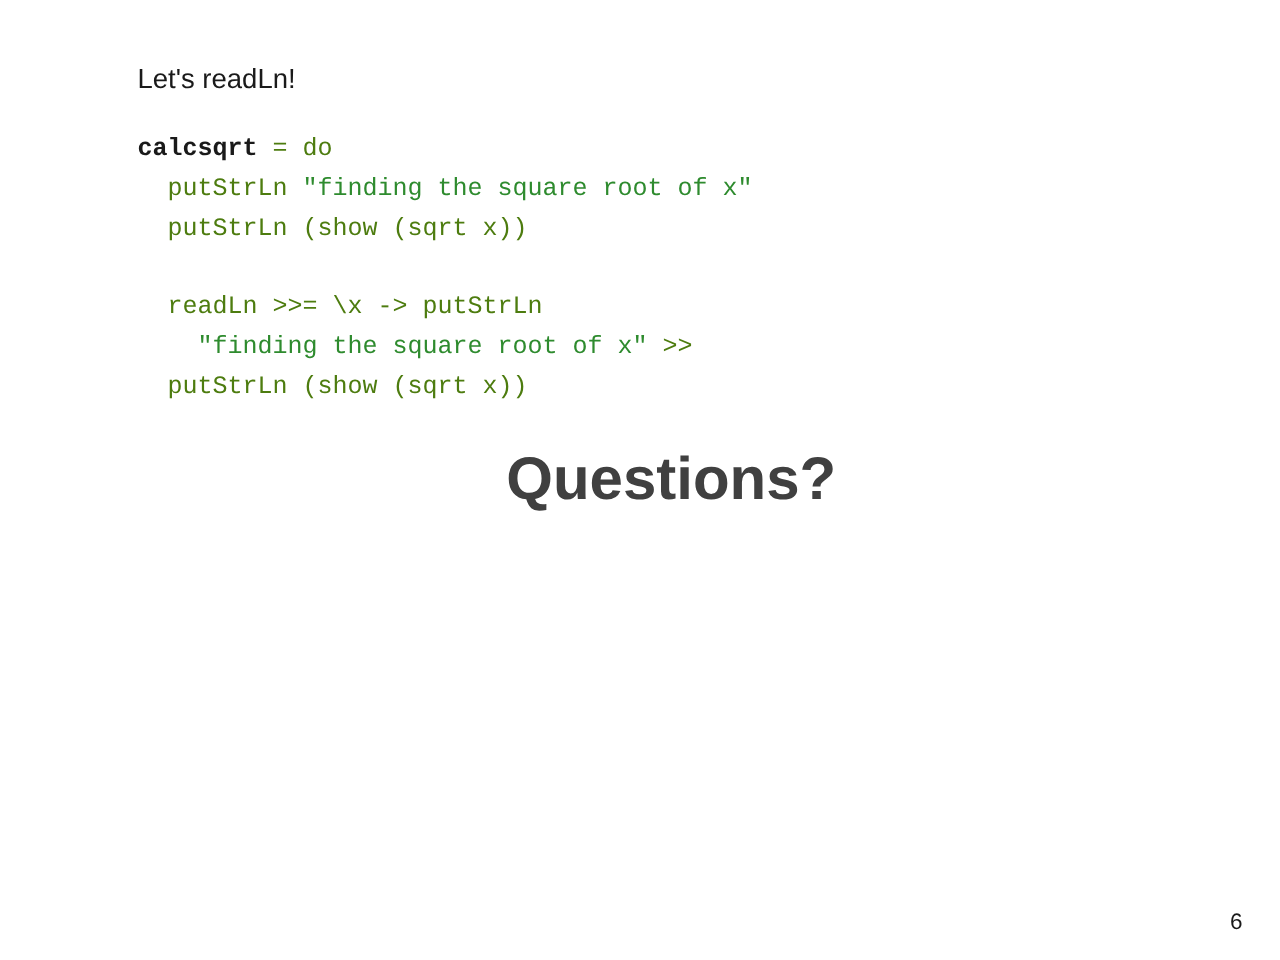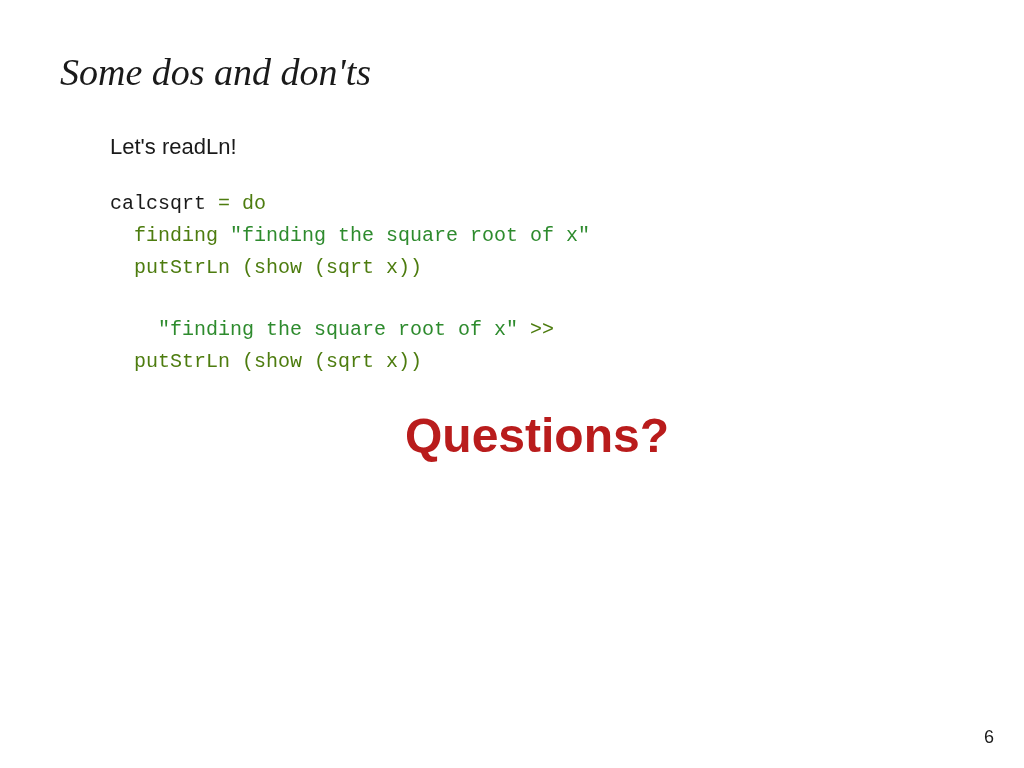--- a/index.html
+++ b/index.html
@@ -50,68 +50,68 @@
       margin-bottom: 30px;
       line-height: 1.6;
     }
 
     .code-black {
       color: #4d7c0f;
     }
 
     .code-bold {
       color: #1a1a1a;
-      font-weight: normal;
+      font-weight: bold;
     }
 
     .code-green {
       color: #2e8b2e;
     }
 
     .code-line {
       display: block;
       white-space: pre;
     }
 
     .questions {
       text-align: center;
       font-size: 48px;
       font-family: Arial, sans-serif;
       font-weight: bold;
-      color: #b91c1c;
+      color: #404040;
       margin-top: 20px;
     }
 
     .page-number {
       position: absolute;
       bottom: 20px;
       right: 30px;
       font-size: 18px;
       color: #1a1a1a;
       font-family: Arial, sans-serif;
     }
   </style>
 </head>
 <body>
 
 <div class="slide">
 
-  <div class="title">Some dos and don'ts</div>
 
   <div class="content">
 
     <div class="intro-text">Let's readLn!</div>
 
     <div class="code-block">
       <span class="code-line"><span class="code-bold">calcsqrt</span><span class="code-black"> = do</span></span>
-      <span class="code-line"><span class="code-black">  finding </span><span class="code-green">"finding the square root of x"</span></span>
+      <span class="code-line"><span class="code-black">  putStrLn </span><span class="code-green">"finding the square root of x"</span></span>
       <span class="code-line"><span class="code-black">  putStrLn (show (sqrt x))</span></span>
     </div>
 
     <div class="code-block">
+      <span class="code-line"><span class="code-black">  readLn &gt;&gt;= \x -&gt; putStrLn</span></span>
       <span class="code-line"><span class="code-black">    </span><span class="code-green">"finding the square root of x"</span><span class="code-black"> &gt;&gt;</span></span>
       <span class="code-line"><span class="code-black">  putStrLn (show (sqrt x))</span></span>
     </div>
 
     <div class="questions">Questions?</div>
 
   </div>
 
   <div class="page-number">6</div>
 

